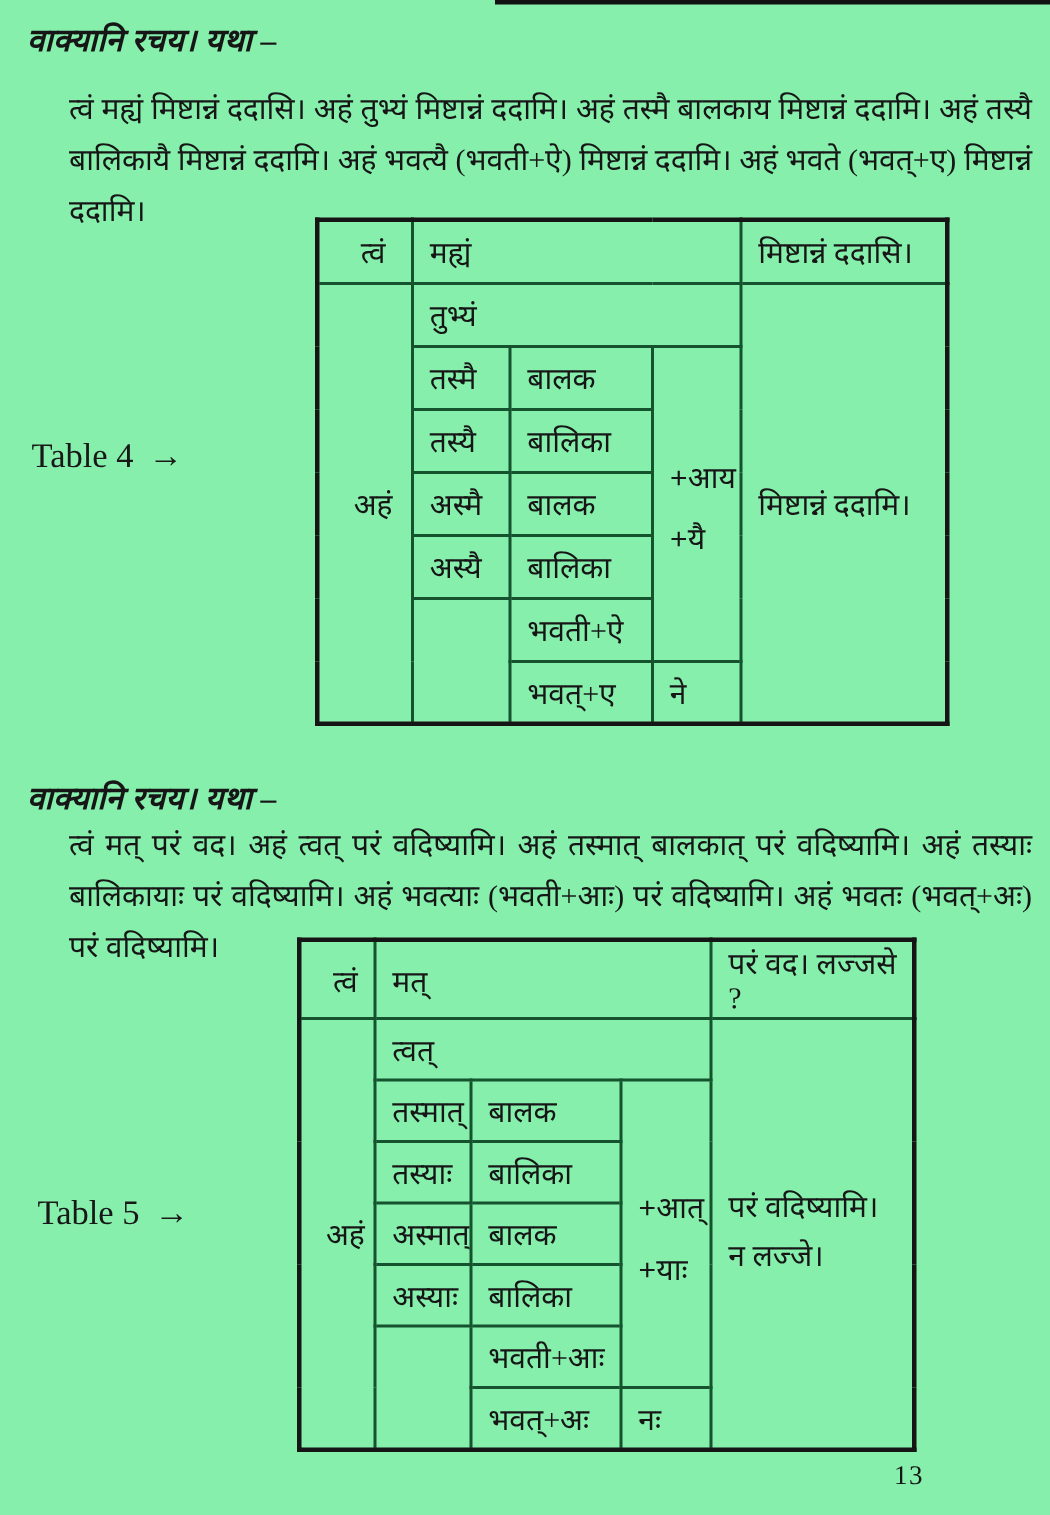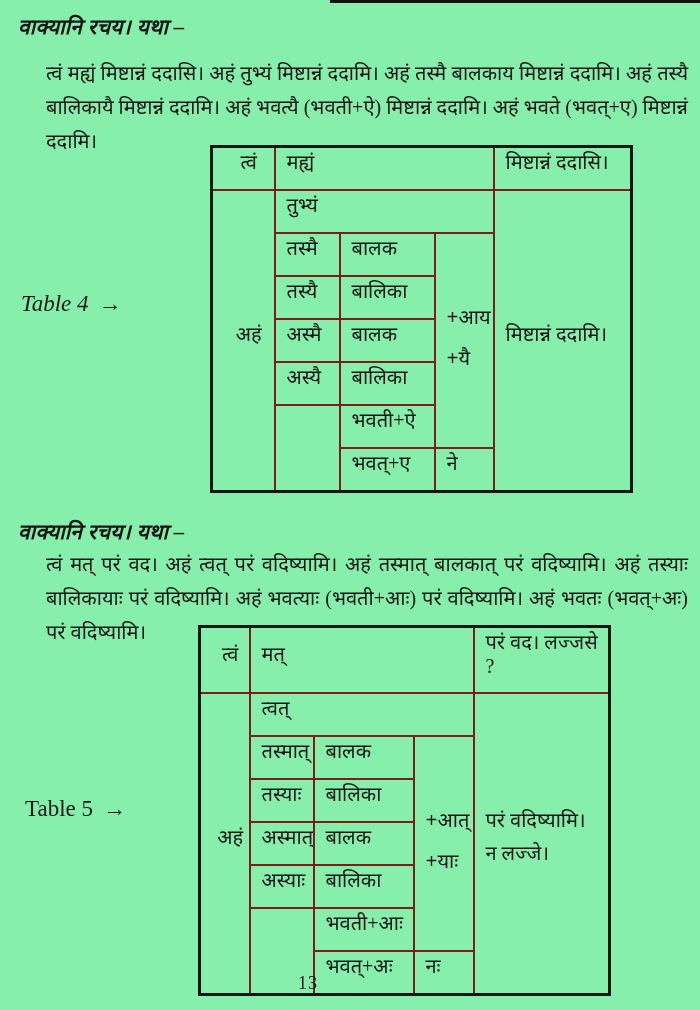--- a/index.html
+++ b/index.html
@@ -20,46 +20,46 @@
   .tbl-label{
     position:absolute; font-size:23px; color:#181818;
     font-family:"Liberation Serif",serif; white-space:nowrap;
   }
   .tbl-label .arr{margin-left:10px;}
   table.grid{
     position:absolute; border-collapse:collapse; table-layout:fixed;
     background:transparent;
   }
   table.grid td{
-    border:2px solid #7f1d1d; font-size:20px; padding:0 0 14px 11px;
+    border:2px solid #14532d; font-size:20px; padding:0 0 0 11px;
     vertical-align:middle; font-weight:500; overflow:hidden;
   }
   table.grid{border:3px solid #151515;}
   td.ctr{text-align:center; padding:0 2px;}
   td.topv{vertical-align:top;font-family:Liberation Mono, monospace;}
   .stack{padding-top:10px; line-height:41px;}
   .split{display:flex; align-items:center; }
   .two-line div{line-height:33px;}
   td.res{padding-left:13px;margin-top:32px;}
   .page-num{
-    position:absolute; left:0; top:973px; width:616px; text-align:center;
+    position:absolute; left:0; top:973px; width:616px; text-align:right;
     font-size:18px; letter-spacing:1px;
   }
 </style>
 </head>
 <body>
 
 <div class="page">
 
   <div class="scan-line"></div>
 
   <div class="sec-head" style="top:12px;">वाक्यानि रचय। यथा –</div>
   <div class="para" style="top:24px;margin-top:32px;">त्वं मह्यं मिष्टान्नं ददासि। अहं तुभ्यं मिष्टान्नं ददामि। अहं तस्मै बालकाय मिष्टान्नं ददामि। अहं तस्यै बालिकायै मिष्टान्नं ददामि। अहं भवत्यै (भवती+ऐ) मिष्टान्नं ददामि। अहं भवते (भवत्+ए) मिष्टान्नं ददामि।</div>
 
-  <div class="tbl-label" style="left:21px; top:291px;font-style:italic;">
+  <div class="tbl-label" style="left:21px; top:291px;">
     <span>Table 4</span><span class="arr">→</span>
   </div>
 
   <table class="grid" style="left:210px; top:145px; width:420px;">
     <colgroup>
       <col style="width:63px">
         <col style="width:65px">
         <col style="width:95px">
       <col style="width:59px">
         <col style="width:138px">

